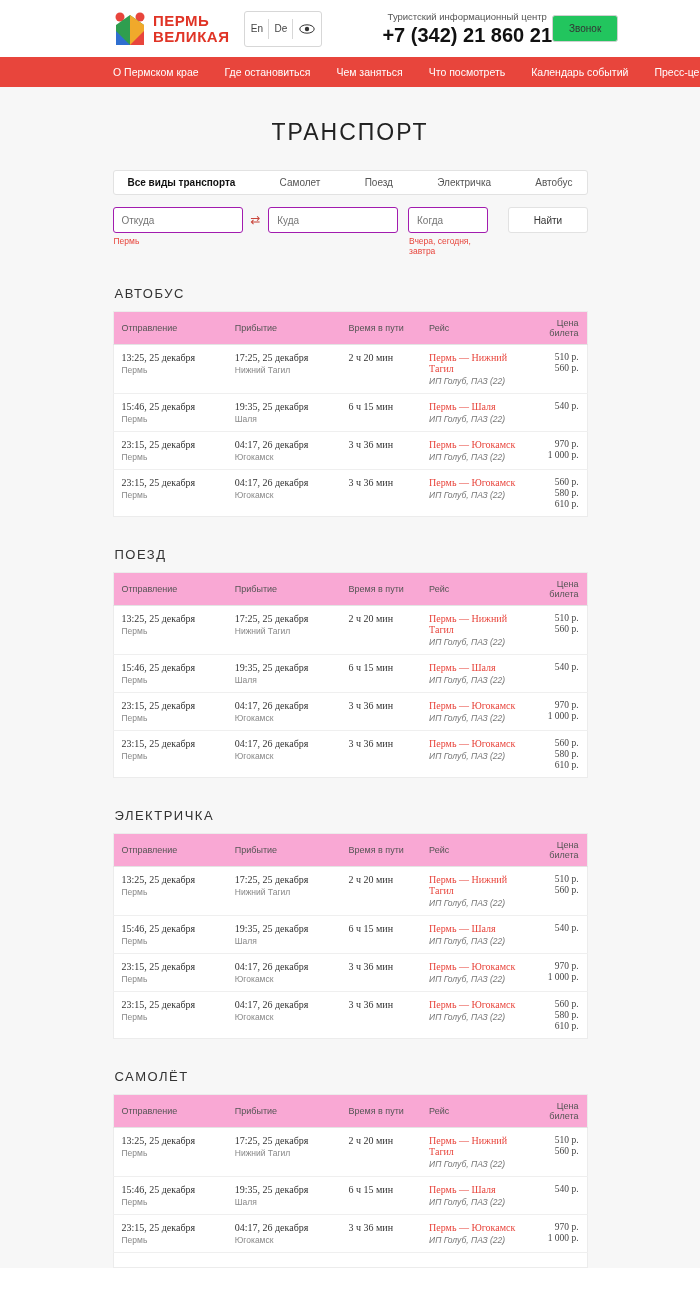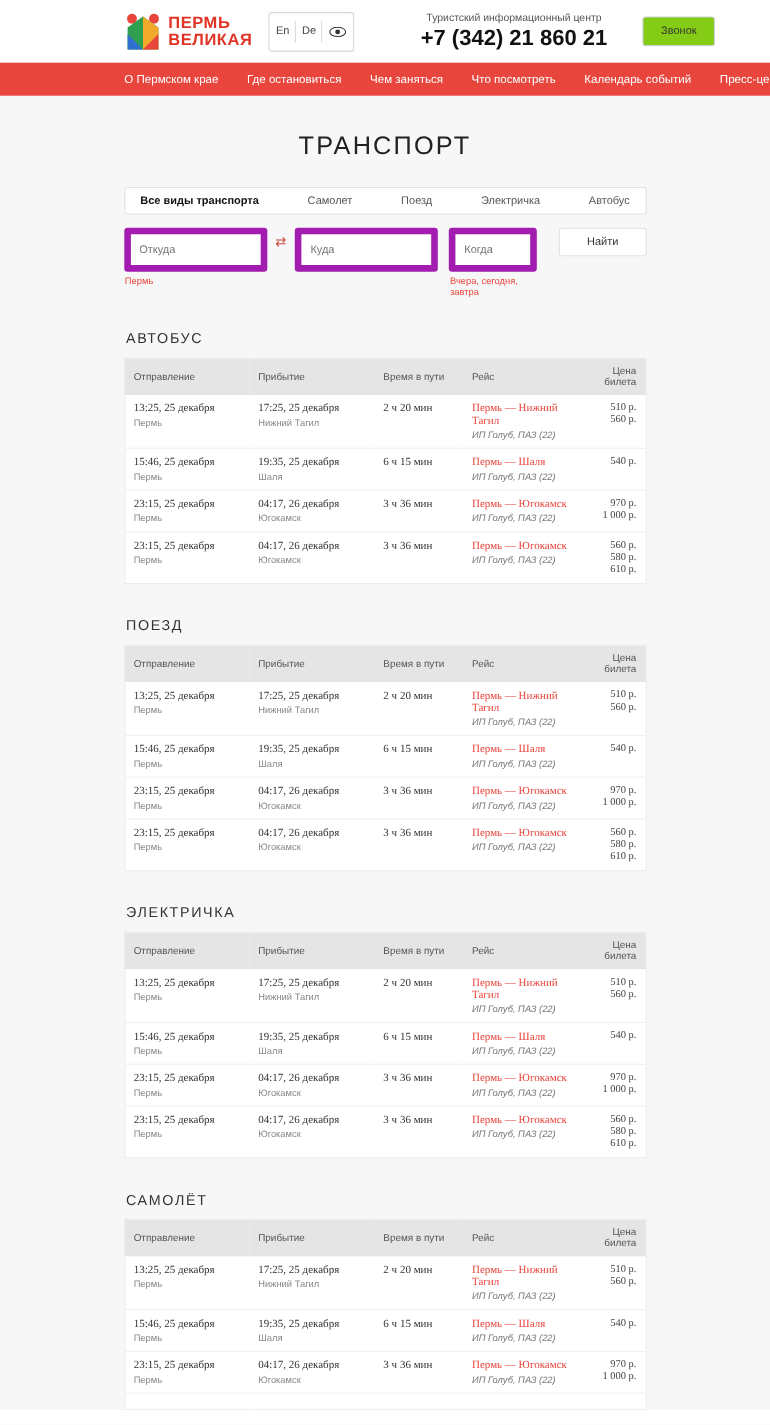--- a/index.html
+++ b/index.html
@@ -18,21 +18,21 @@
   .bear { position:absolute; left:0; top:0; width:34px; height:36px; }
   .logo-text { margin-left:6px; line-height:1.05; }
   .logo-line1 { font-size:15px; font-weight:bold; color:#e03426; letter-spacing:0.5px; }
   .logo-line2 { font-size:15px; font-weight:bold; color:#e03426; letter-spacing:0.5px; }
   .lang-box { display:flex; align-items:center; margin-left:15px; border:1px solid #d7d7d7; border-radius:3px; height:36px; overflow:hidden; }
   .lang-btn { width:24px; height:20px; display:flex; align-items:center; justify-content:center; font-size:10px; color:#444; border-right:1px solid #d7d7d7; background:#fff; }
   .eye-btn { width:28px; height:20px; display:flex; align-items:center; justify-content:center; background:#fff; }
   .center-info { margin-left:60px; text-align:center; }
   .center-info .caption { font-size:9.5px; color:#555; }
   .center-info .phone { font-size:20px; font-weight:bold; color:#111; margin-top:2px; }
-  .call-btn { margin-left:32px; border:1px solid #d0d0d0; border-radius:3px; background:#84cc16; color:#333; font-size:10px; padding:7px 16px; }
+  .call-btn { border:1px solid #d0d0d0; border-radius:3px; background:#22c55e; color:#333; font-size:10px; padding:7px 16px; }
 
   
   .rednav { background:#e8453c; height:30px; display:flex; align-items:center; padding-left:113px; }
   .rednav a { color:#fff; font-size:10.5px; margin-right:26px; text-decoration:none; white-space:nowrap; }
 
   
   .subnav-wrap { background:#f7f7f7; padding-top:17px; }
   .subnav { width:475px; margin:0 auto; background:#fff; border:1px solid #e2e2e2; border-radius:3px; height:25px; display:flex; align-items:center; justify-content:space-between; padding:0 14px; }
   .subnav a { font-size:10px; color:#444; text-decoration:none; }
   .subnav a.active { color:#111; font-weight:bold; }
@@ -42,37 +42,37 @@
 
   
   .panel { width:475px; margin:0 auto; }
   .type-tabs { background:#fff; border:1px solid #e2e2e2; border-radius:3px; height:25px; display:flex; align-items:center; justify-content:space-between; padding:0 14px; }
   .type-tabs a { font-size:10px; color:#555; text-decoration:none; }
   .type-tabs a.active { color:#111; font-weight:bold; }
 
   .searchrow { display:flex; align-items:flex-start; margin-top:12px; }
   .fld { position:relative; }
   .fld input {
-    height:26px; border:6px solid #a21caf; border-radius:3px; background:#fff;
-    font-size:10px; color:#777; padding:14px 8px; font-family:"Liberation Sans", sans-serif; outline:none;
+    height:26px; border:1px solid #a21caf; border-radius:3px; background:#fff;
+    font-size:10px; color:#777; padding:0 8px; font-family:"Liberation Sans", sans-serif; outline:none;
   }
   .fld .hint { font-size:8.5px; color:#e8453c; margin-top:3px; padding-left:1px; }
   .from-fld input { width:130px; }
   .to-fld input { width:130px; }
   .when-fld input { width:80px; }
   .swap { width:26px; height:26px; display:flex; align-items:center; justify-content:center; color:#c9463c; font-size:12px; }
   .spacer-10 { width:10px; }
   .find-btn { width:80px; height:26px; border:1px solid #e2e2e2; border-radius:3px; background:#fff; font-size:10px; color:#333; margin-left:10px; }
 
   
   .section { width:475px; margin:30px auto 0; }
   .section h2 { font-size:13px; letter-spacing:1.5px; color:#333; font-weight:normal; margin:0 0 10px 2px; }
   table.trips { width:100%; border-collapse:collapse; background:#fff; border:1px solid #ececec; }
   table.trips thead th {
-    background:#e5e5e5; font-size:9px; color:#555; font-weight:normal; text-align:left;
+    background:#f9a8d4; font-size:9px; color:#555; font-weight:normal; text-align:left;
     padding:6px 8px; border-bottom:1px solid #e4e4e4;
   }
   table.trips thead th.right { text-align:right; }
   table.trips td { padding:7px 8px; border-bottom:1px solid #efefef; vertical-align:top; font-size:9.5px; }
   table.trips tr:last-child td { border-bottom:none; }
   .c-main { color:#333; font-family:"Liberation Serif", serif; font-size:10px; }
   .c-sub { color:#888; font-size:8.5px; margin-top:2px; }
   .route { color:#e8453c; font-family:"Liberation Serif", serif; font-size:10px; }
   .carrier { color:#777; font-size:8.5px; margin-top:2px;font-style:italic; }
   .prices { text-align:right; font-family:"Liberation Serif", serif; font-size:9.5px; color:#444; }

